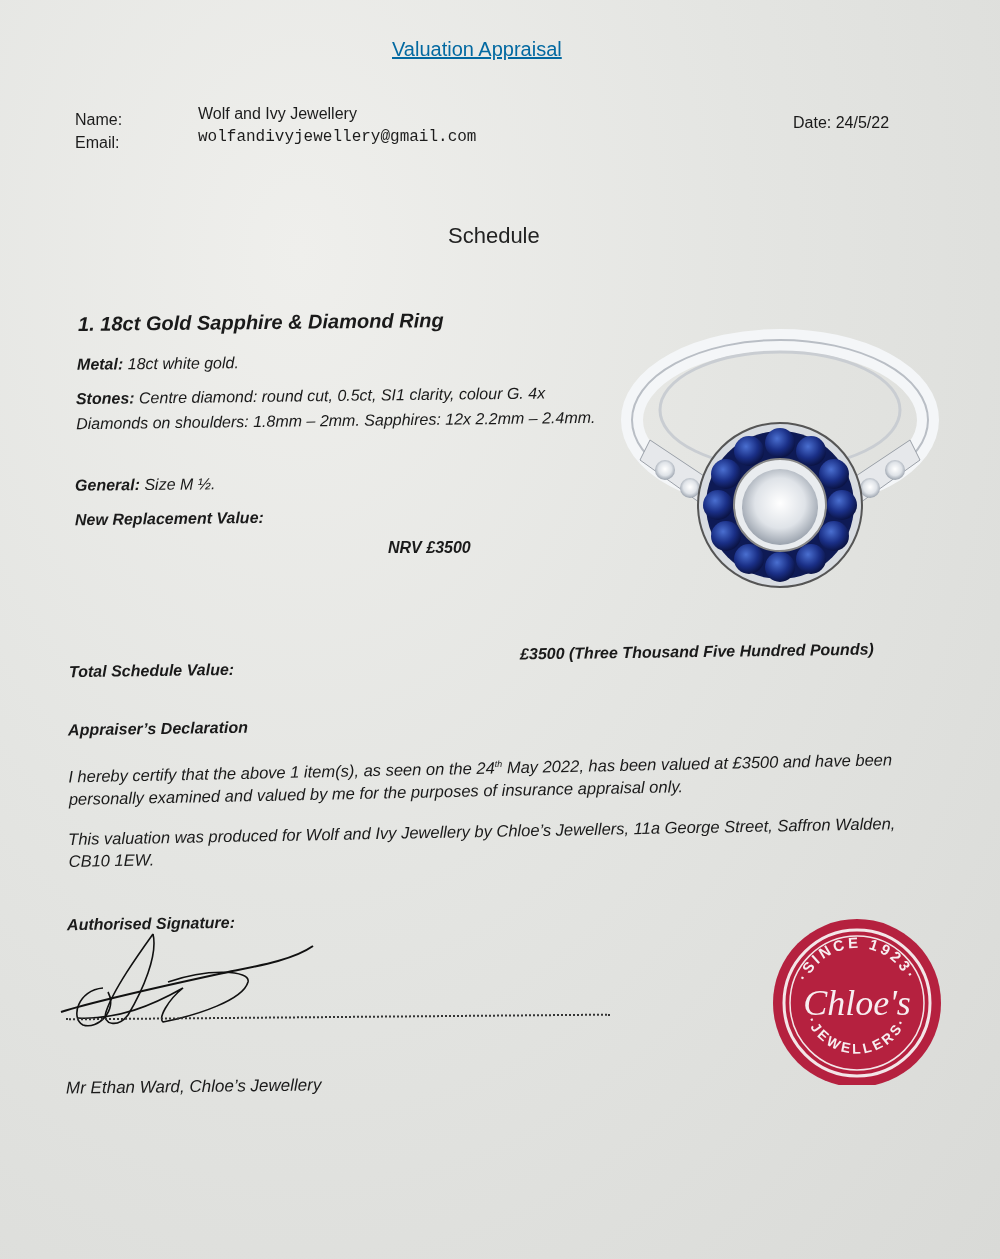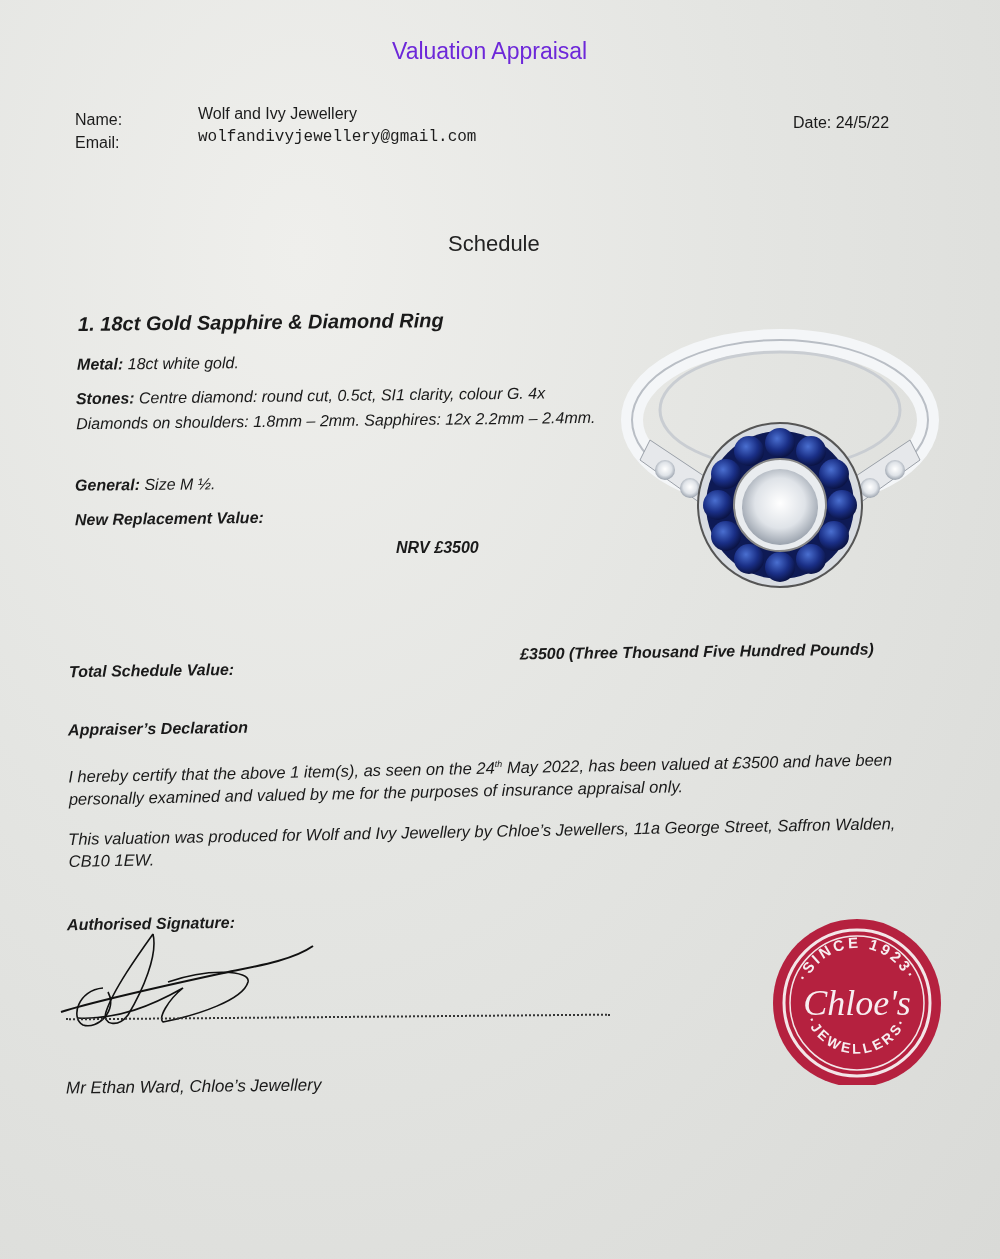--- a/index.html
+++ b/index.html
@@ -4,24 +4,24 @@
 <style>
   html, body { margin: 0; padding: 0; }
   body {
     width: 1000px; height: 1259px; overflow: hidden;
     background: radial-gradient(ellipse at 30% 20%, #efefec 0%, #e4e5e2 45%, #d9dad7 100%);
     font-family: "Liberation Sans", sans-serif;
     color: #1a1a1a;
     position: relative;
   }
   .abs { position: absolute; white-space: nowrap; }
-  .title { left: 392px; top: 38px; font-size: 23px; color: #6d28d9; }
+  .title { left: 392px; top: 38px; font-size: 20px; color: #0369a1; text-decoration: underline; }
   .lbl { font-size: 16px; color: #1c1c1c; }
   .date { left: 793px; top: 90px; font-size: 16px; margin-top: 24px; }
-  .schedule { left: 448px; top: 231px; font-size: 22px; color: #222; }
+  .schedule { left: 448px; top: 223px; font-size: 22px; color: #222; }
   .item-title { left: 78px; top: 311px; font-size: 20px; font-weight: bold; font-style: italic; transform: rotate(-0.6deg); }
   .para { font-size: 16px; font-style: italic; }
   .para b { font-weight: bold; }
   .stones { left: 76px; top: 383px; width: 520px; white-space: normal; line-height: 25px; transform: rotate(-0.7deg); }
   .bold-it { font-weight: bold; font-style: italic; font-size: 16px; }
   .decl { left: 68px; top: 762px; width: 860px; white-space: normal; line-height: 22px; font-size: 16.5px; font-style: italic; transform: rotate(-1.2deg); transform-origin: left top; }
   .decl2 { left: 68px; top: 828px; width: 860px; white-space: normal; line-height: 22px; font-size: 16.5px; font-style: italic; transform: rotate(-1.1deg); transform-origin: left top; }
   .dots { left: 66px; top: 1016px; width: 544px; height: 0; border-bottom: 2px dotted #333; transform: rotate(-0.5deg); }
   .ring { left: 610px; top: 310px; width: 340px; height: 290px; }
   .seal { left: 762px; top: 915px; width: 190px; height: 170px; }
@@ -56,21 +56,21 @@
     <b>Stones:</b>
     <span>Centre diamond: round cut, 0.5ct, SI1 clarity, colour G. 4x Diamonds on shoulders: 1.8mm – 2mm. Sapphires: 12x 2.2mm – 2.4mm.</span>
   </div>
 
   <div class="abs para" style="left:75px; top:476px; transform:rotate(-0.6deg);">
     <b>General:</b>
     <span>Size M ½.</span>
   </div>
 
   <div class="abs bold-it" style="left:75px; top:510px; transform:rotate(-0.7deg);">New Replacement Value:</div>
-  <div class="abs bold-it" style="left:396px; top:539px;">NRV £3500</div>
+  <div class="abs bold-it" style="left:388px; top:539px;">NRV £3500</div>
 
   <div class="abs ring">
     <svg width="340" height="290" viewBox="0 0 340 290">
       <defs>
         <radialGradient id="dia" cx="50%" cy="45%" r="55%">
           <stop offset="0%" stop-color="#ffffff"></stop>
           <stop offset="60%" stop-color="#dfe3e8"></stop>
           <stop offset="100%" stop-color="#9aa2ad"></stop>
         </radialGradient>
         <radialGradient id="saph" cx="40%" cy="35%" r="65%">

